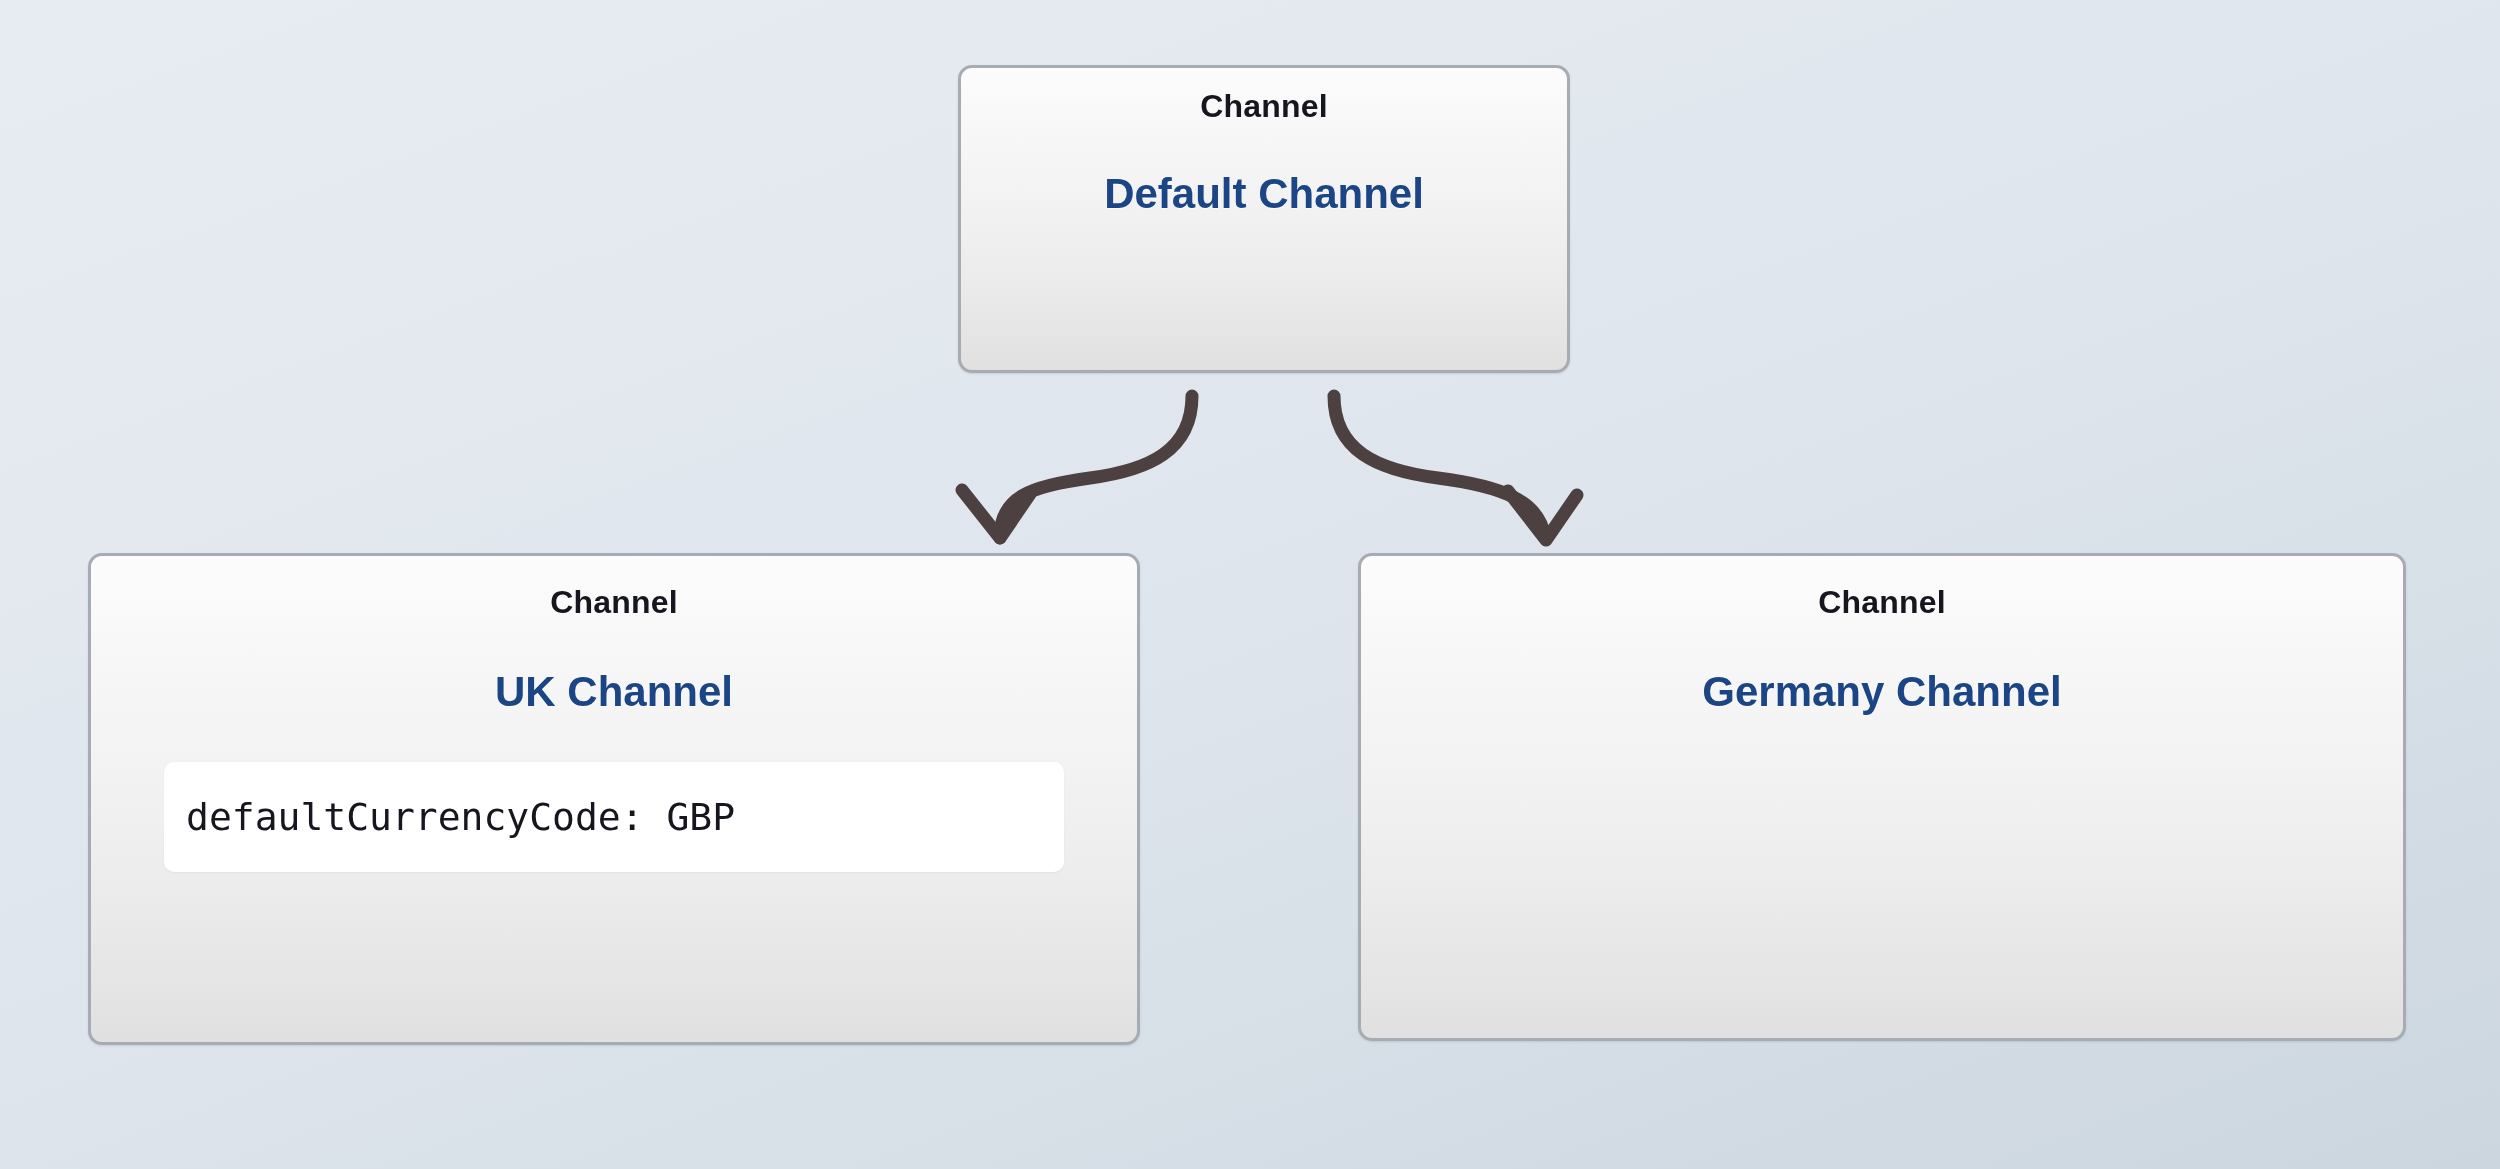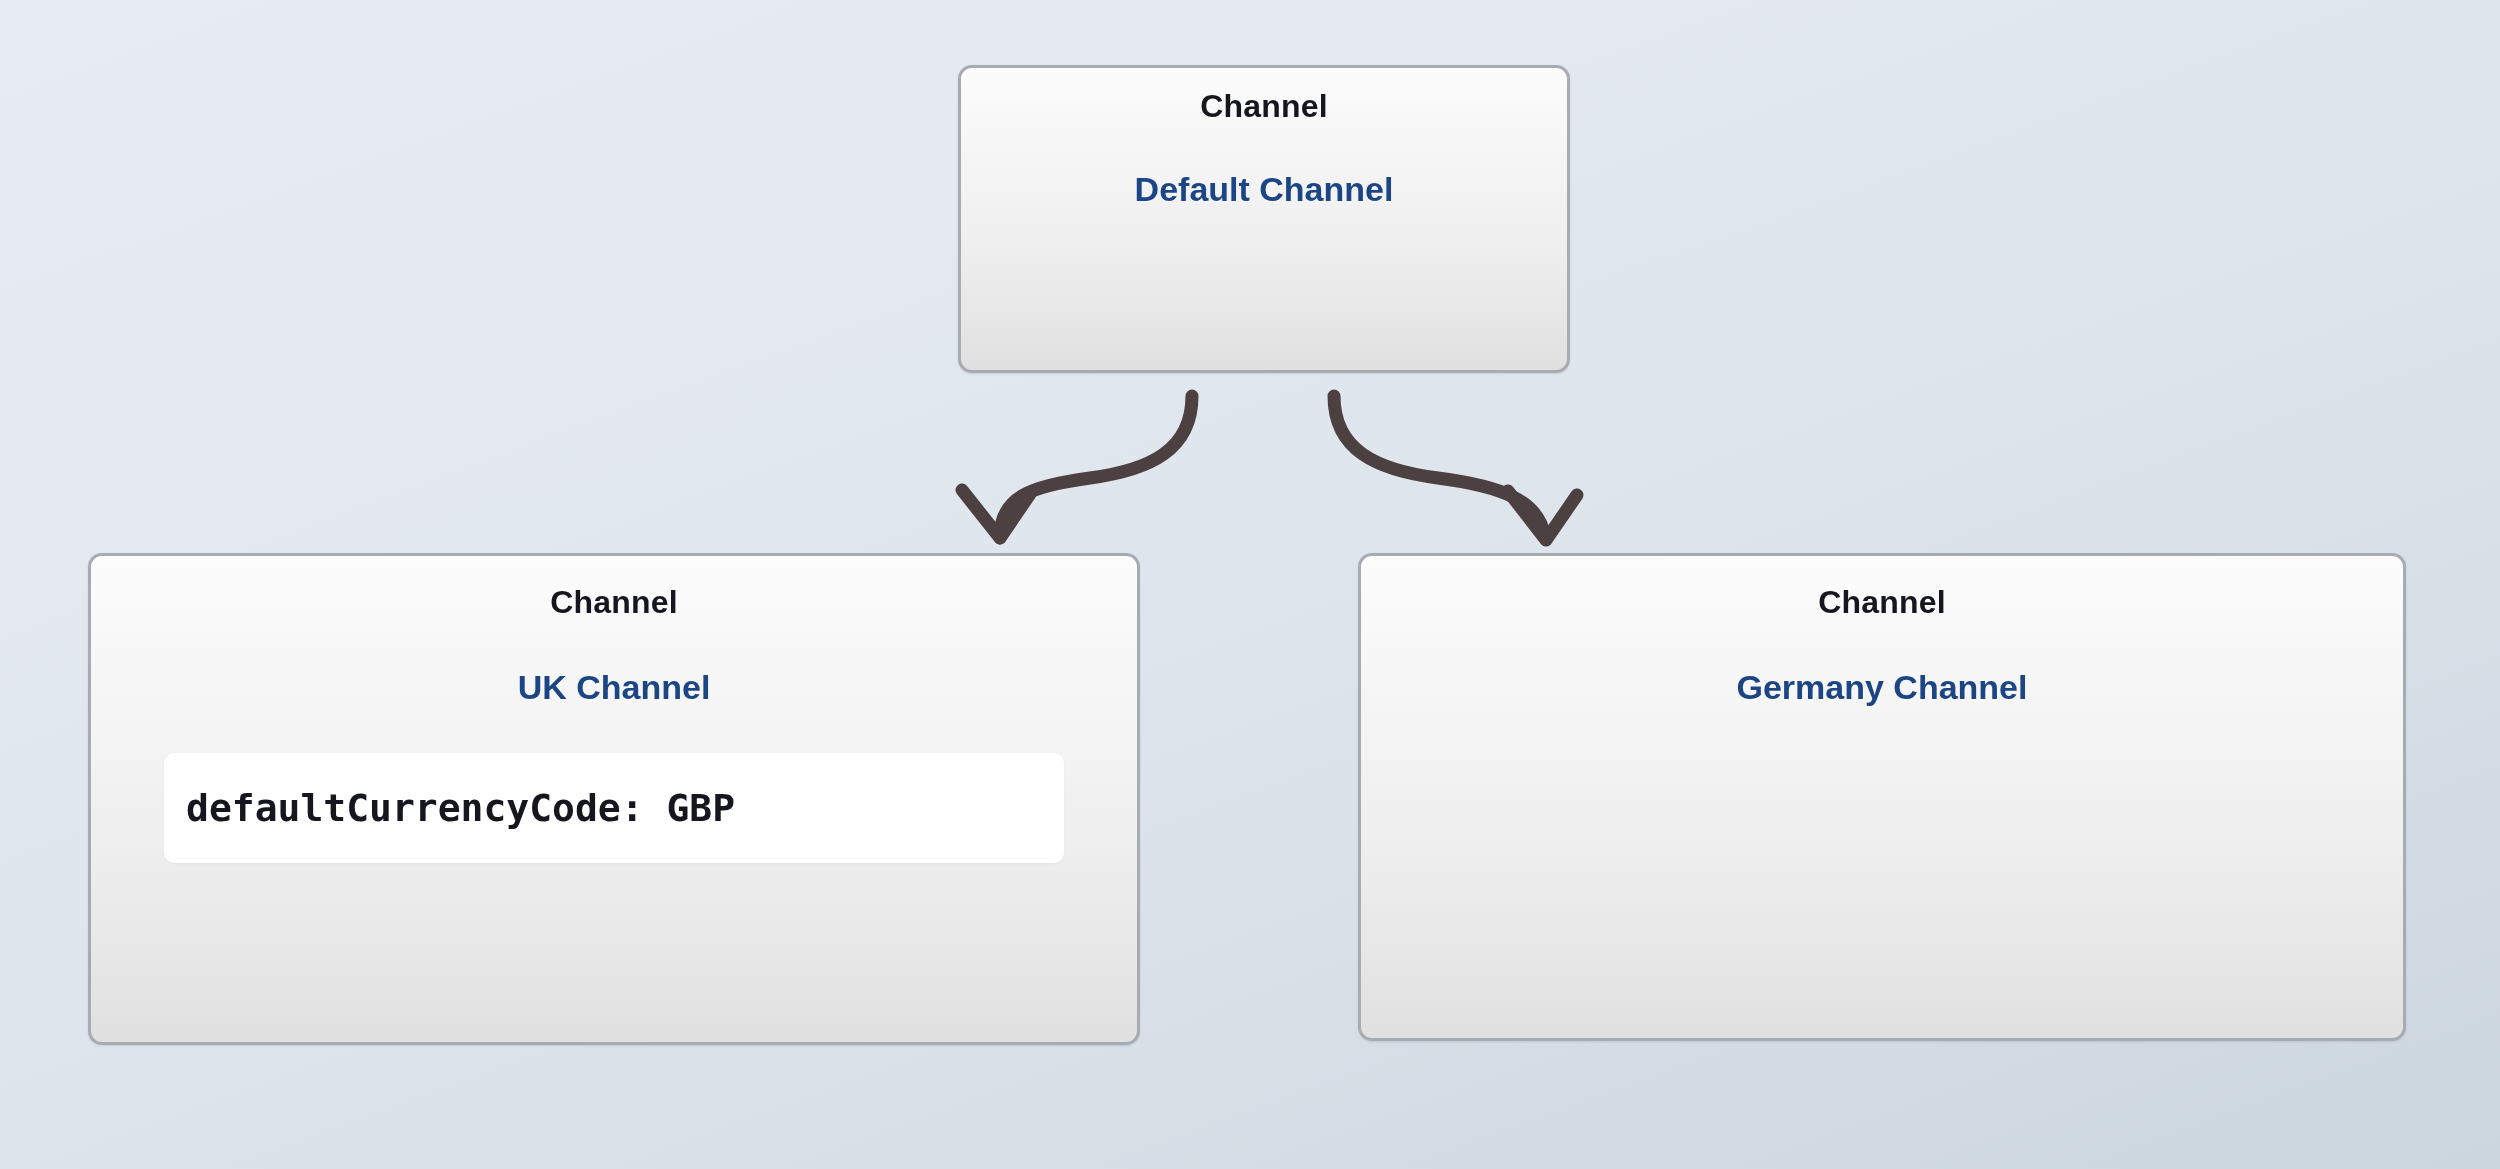--- a/index.html
+++ b/index.html
@@ -70,21 +70,21 @@
     font-size: 32px;
     font-weight: bold;
     color: #16161f;
     letter-spacing: 0.2px;
     text-align: center;
     white-space: nowrap;
     text-shadow: 0 1px 0 rgba(255,255,255,0.85);
   }
 
   .node-name {
-    font-size: 34px;
+    font-size: 42px;
     font-weight: bold;
     color: #1b4584;
     text-align: center;
     white-space: nowrap;
     text-shadow: 0 1px 0 rgba(255,255,255,0.7);
   }
 
   
   .node-root .node-type { margin-top: 20px; }
   .node-root .node-name { margin-top: 45px; }
@@ -98,21 +98,20 @@
   .prop-box {
     margin-top: 46px;
     width: 900px;
     height: 110px;
     background: #ffffff;
     border-radius: 10px;
     display: flex;
     align-items: center;
     justify-content: flex-start;
     box-shadow: 0 1px 2px rgba(120,128,136,0.10);
-    font-weight: bold;
   }
 
   .node-right .prop-box {
     width: 896px;
   }
 
   .prop-text {
     font-family: "DejaVu Sans Mono", "Liberation Mono", monospace;
     font-size: 38px;
     color: #16161f;

